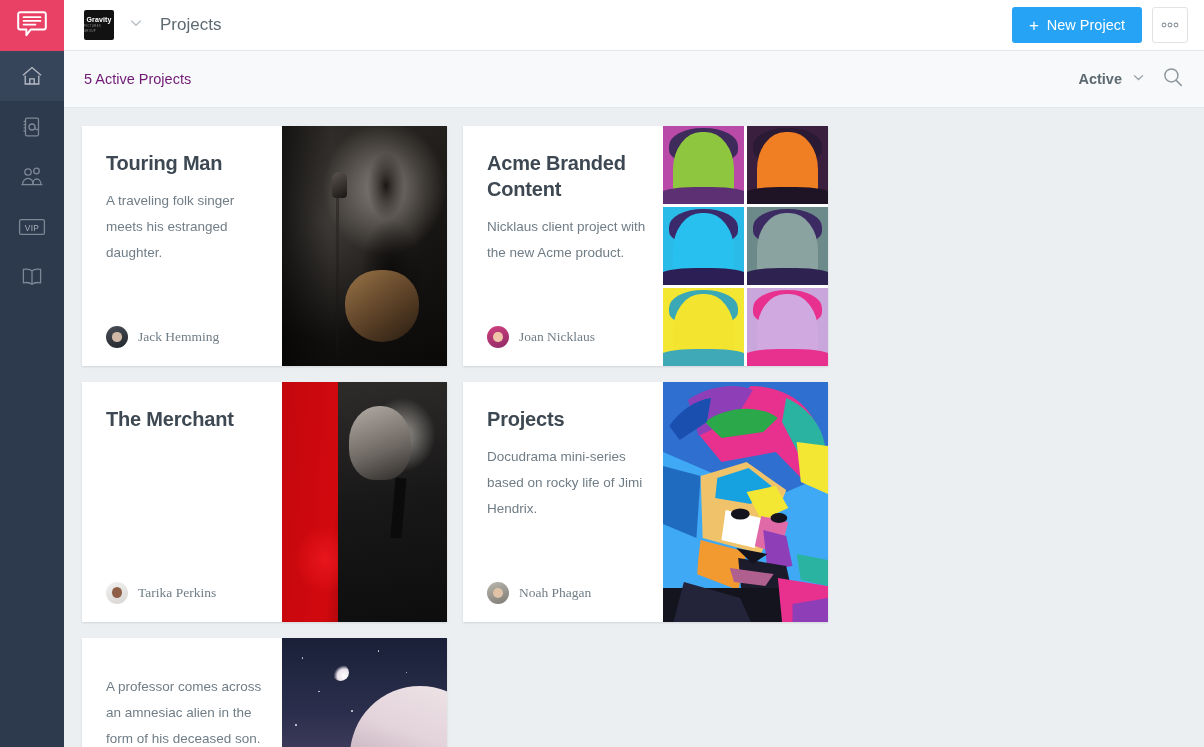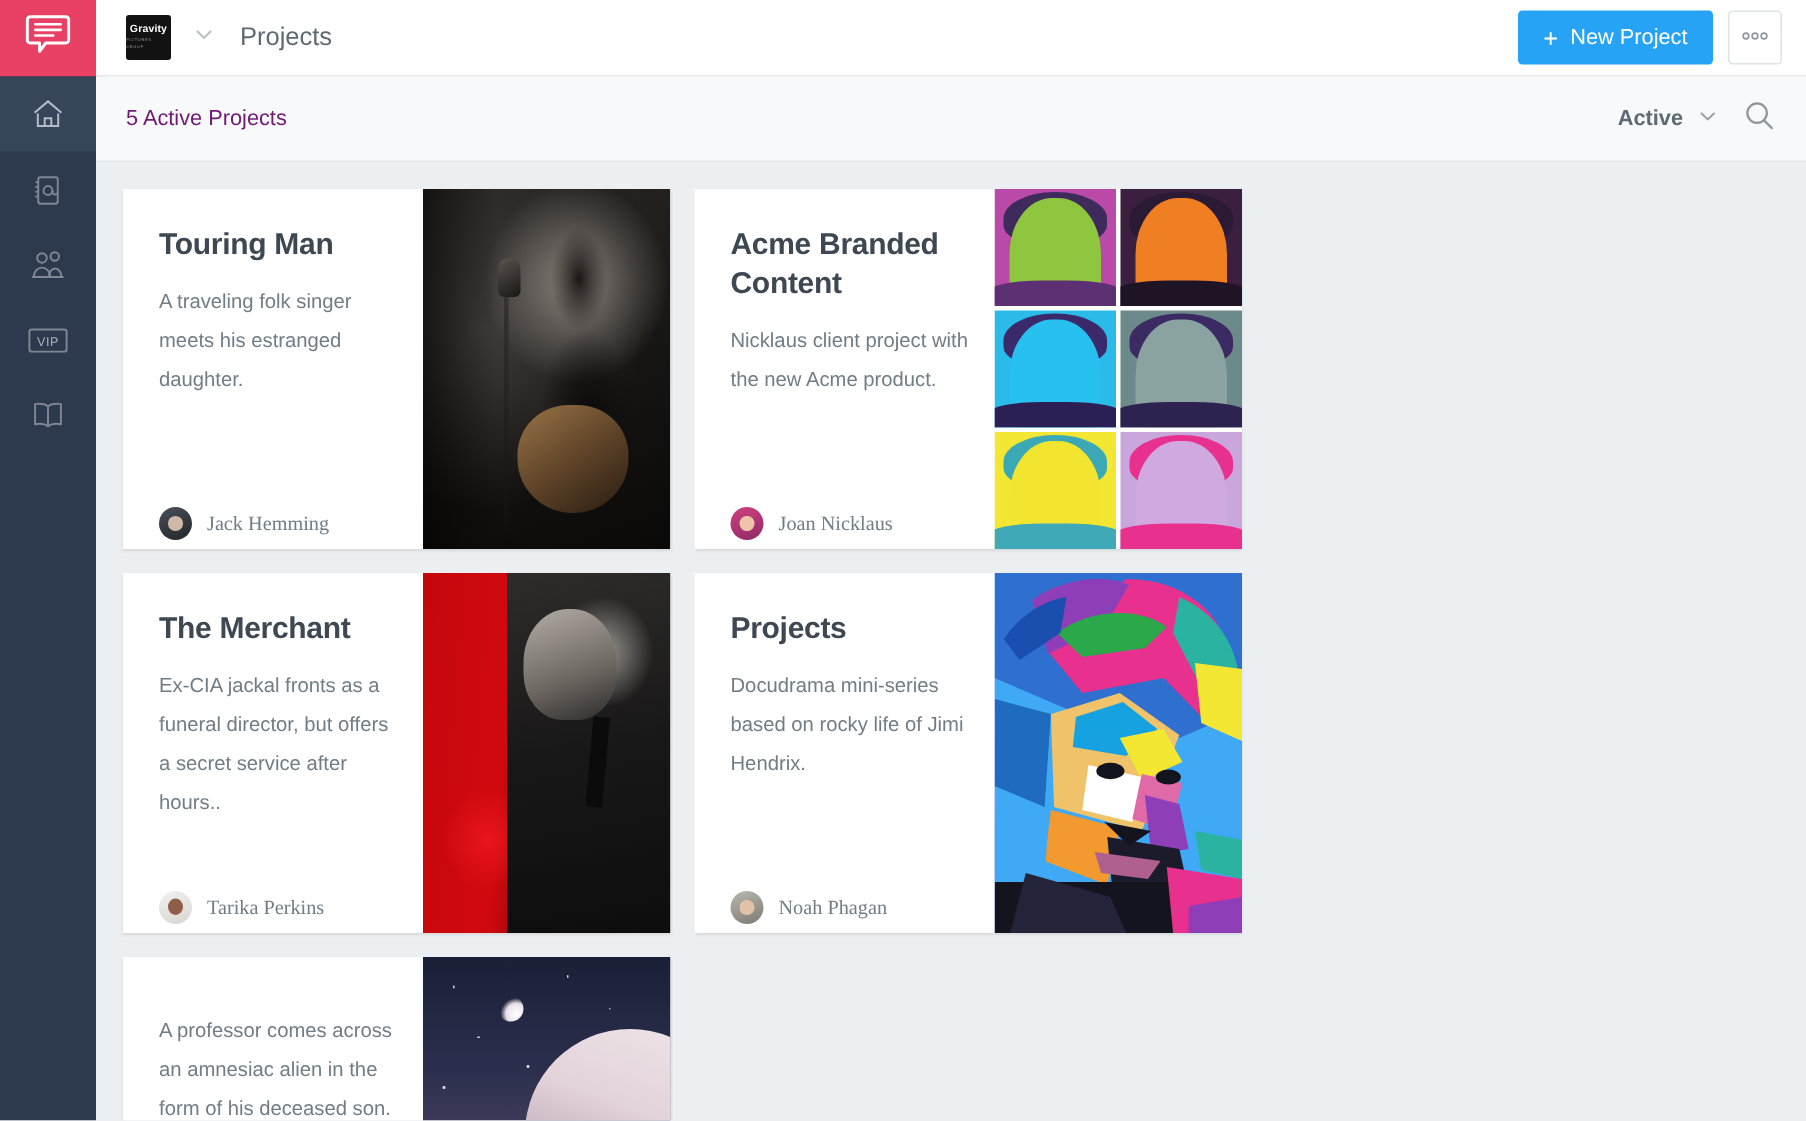--- a/index.html
+++ b/index.html
@@ -89,21 +89,21 @@
   }
   .grid { display: flex; flex-wrap: wrap; gap: 16px; }
 
   .card {
     width: 365px; height: 240px; background: #fff;
     box-shadow: 0 1px 2px rgba(30,40,50,.13);
     display: flex; overflow: hidden; cursor: pointer;
     flex: 0 0 365px;
   }
   .card-body {
-    width: 200px; flex: 0 0 200px; padding: 24px 16px 6px 24px;
+    width: 200px; flex: 0 0 200px; padding: 24px 16px 18px 24px;
     display: flex; flex-direction: column;
   }
   .card-title {
     font-size: 20px; font-weight: bold; color: #3d4852;
     line-height: 26px; letter-spacing: -.2px;
   }
   .card-desc {
     margin-top: 12px; font-size: 13.5px; color: #707d86; line-height: 26px;
   }
   .card-author {
@@ -425,21 +425,20 @@
                   <div class="face" style="background: rgb(207, 169, 224);"></div>
                   <div class="shoulder" style="background: rgb(232, 48, 143);"></div>
                 </div>
             </div>
           </div>
         </article>
 
         <article class="card">
           <div class="card-body">
             <h2 class="card-title">The Merchant</h2>
-            <p class="card-desc">Ex-CIA jackal fronts as a funeral director, but offers a secret service after hours..</p>
             <div class="card-author">
               <span class="avatar av-tarika"></span>
               <span class="author-name">Tarika Perkins</span>
             </div>
           </div>
           <div class="card-media">
             <div class="art-merchant">
               <div class="mer-red-blotch"></div>
               <div class="mer-silhouette"></div>
               <div class="mer-figure"></div>

